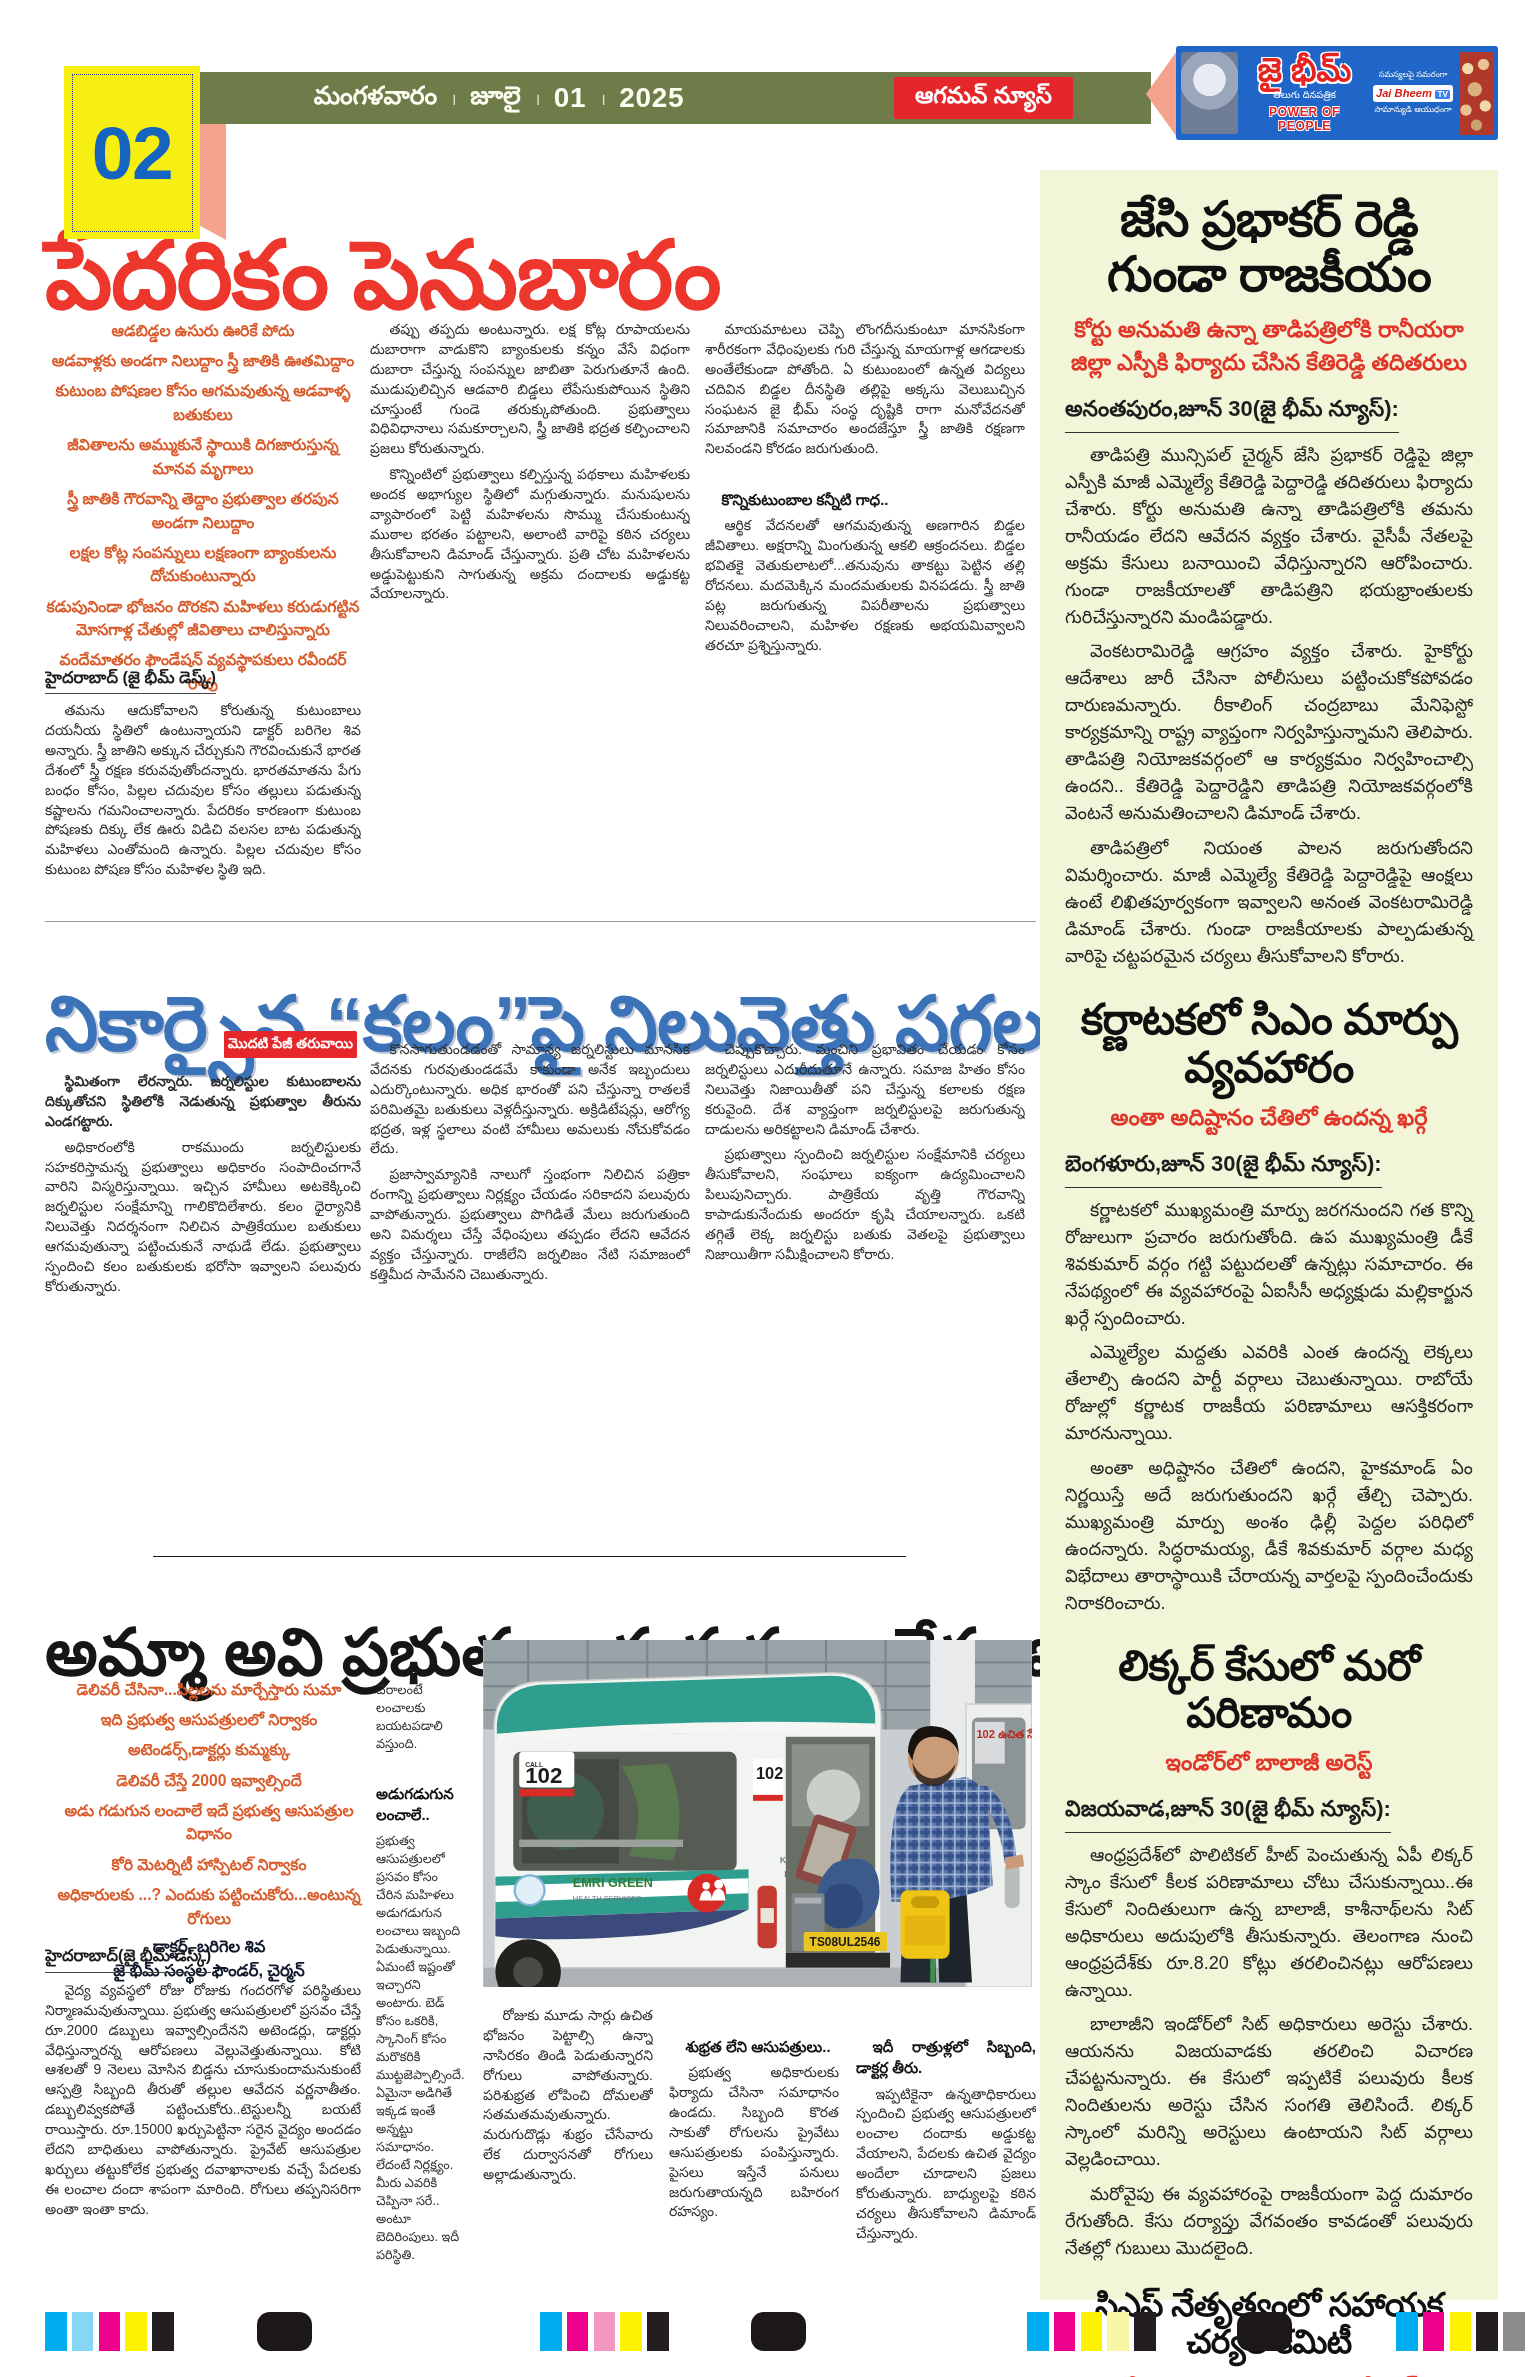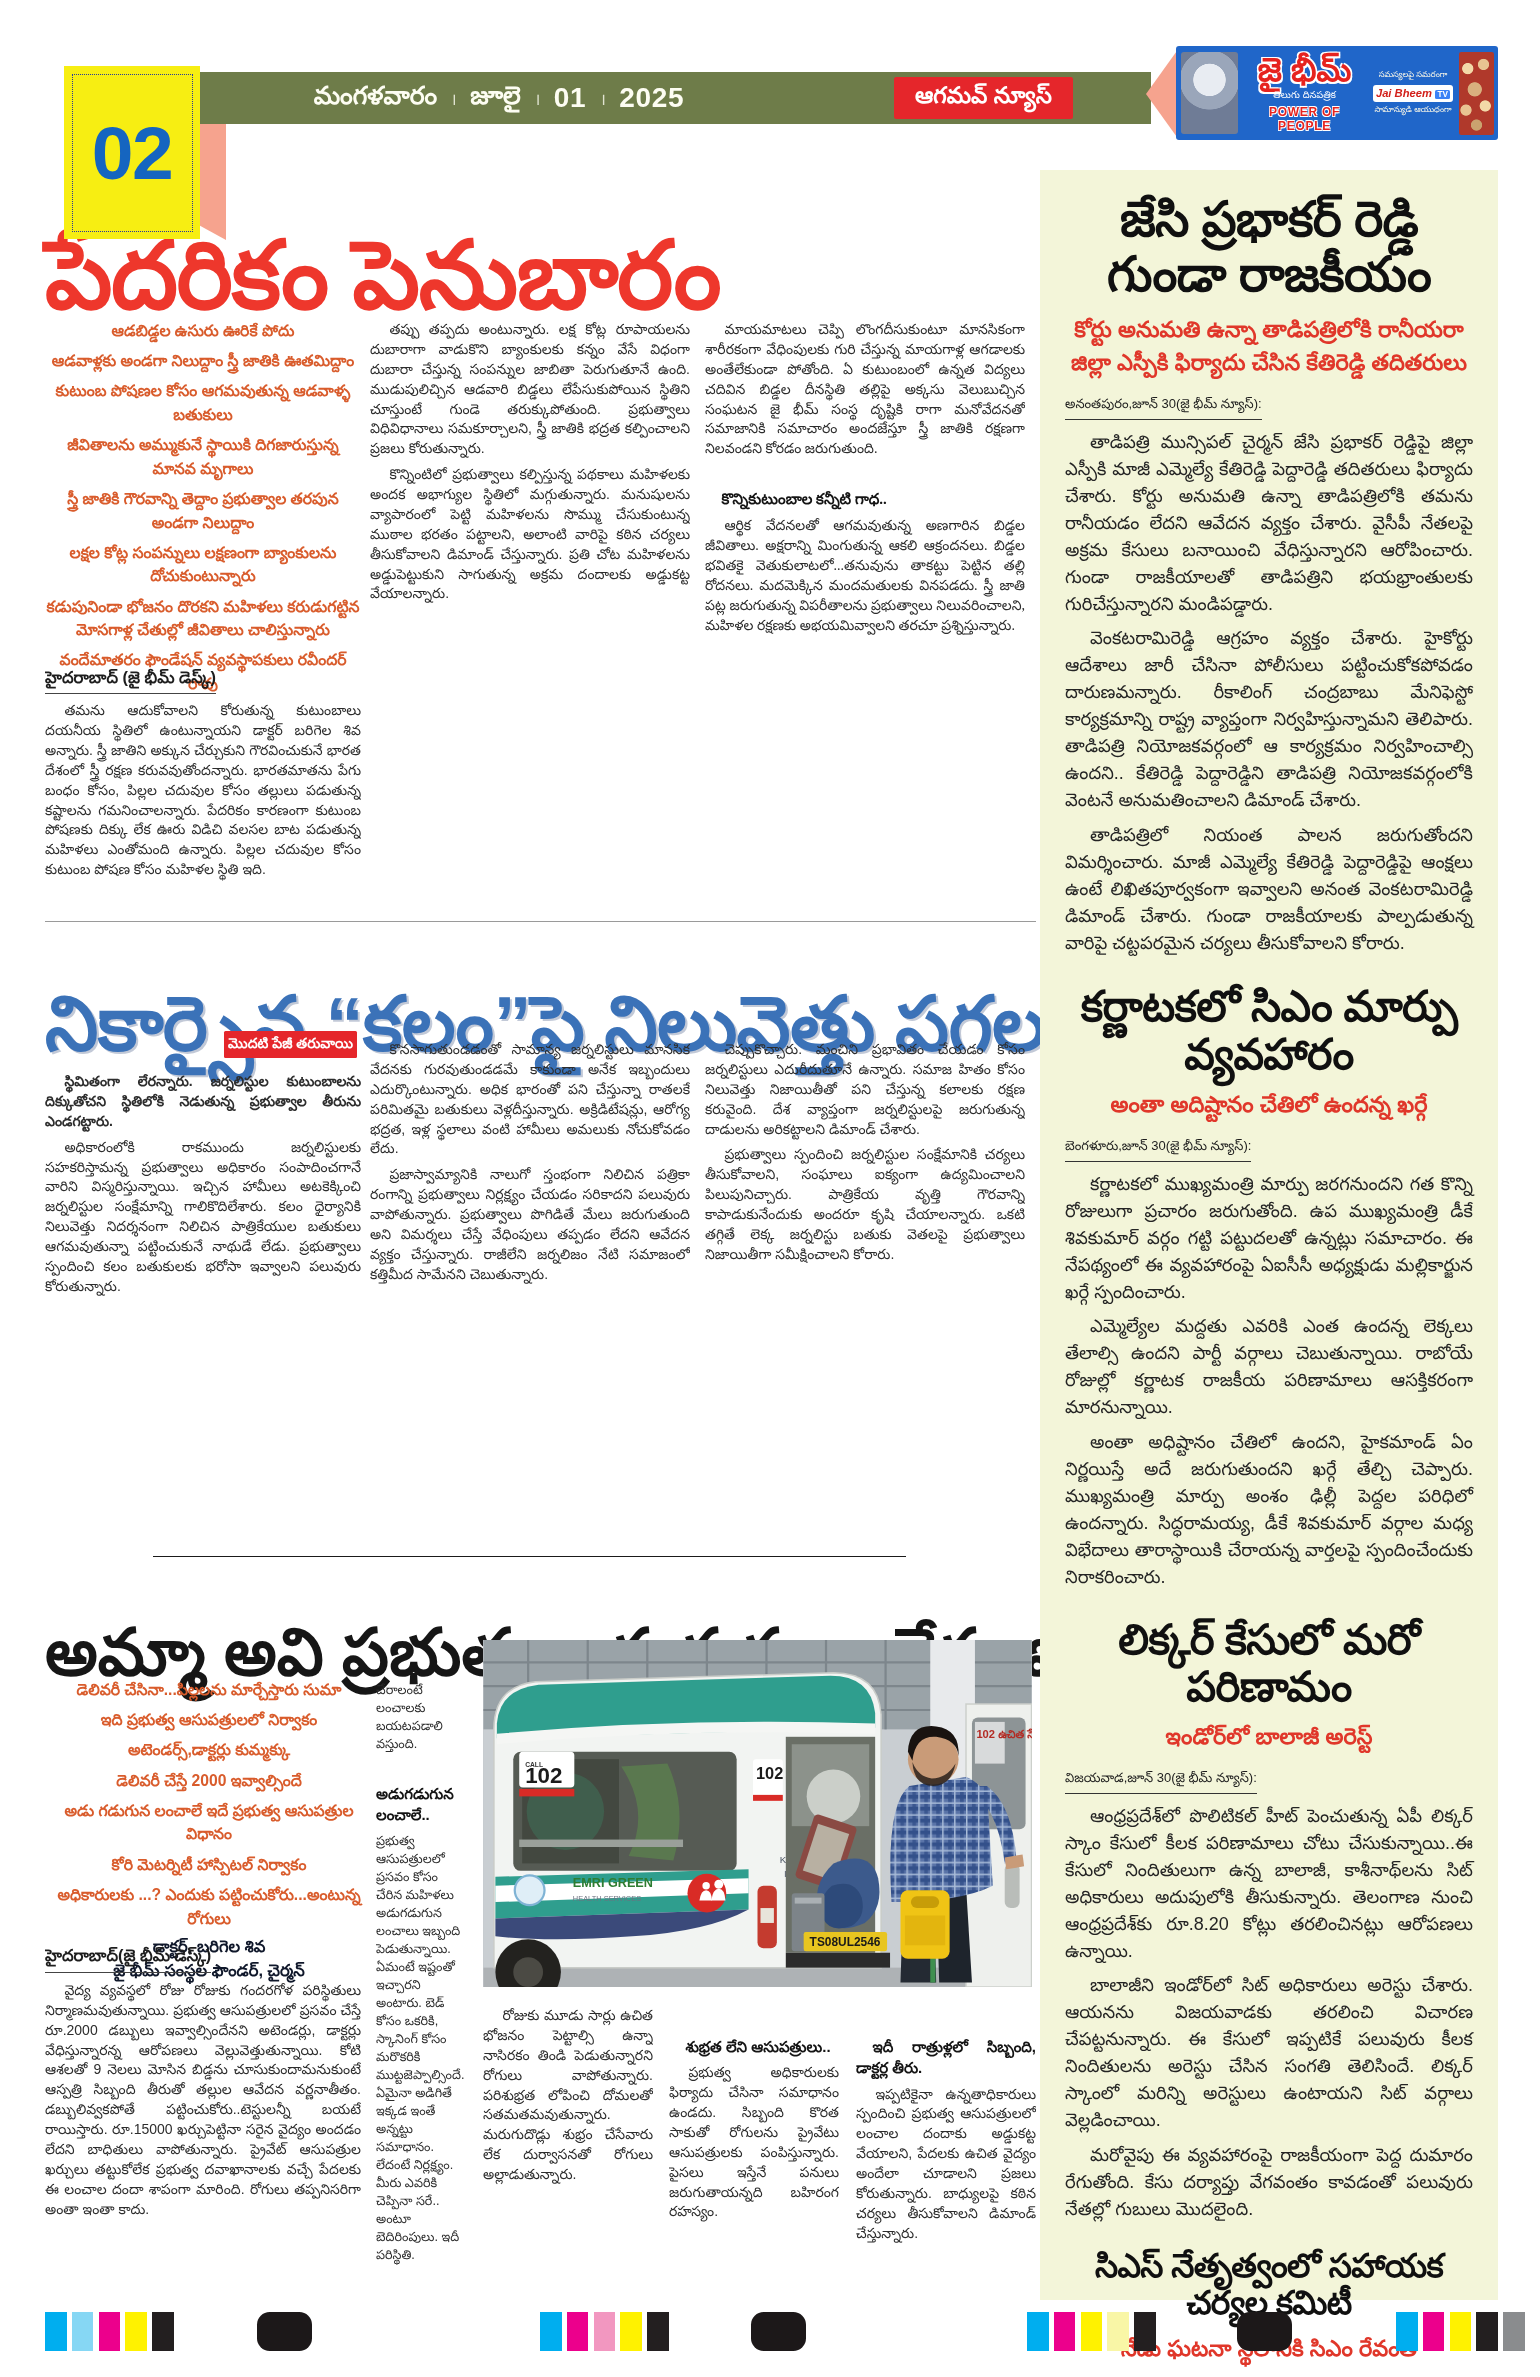--- a/index.html
+++ b/index.html
@@ -54,21 +54,21 @@
   .intro-list p{margin:0 0 6.7px;}
   .a1-intro{position:absolute;left:45px;top:319px;width:316px;}
   .dateline{font-weight:bold;color:#1d1d1d;font-size:16.4px;display:inline-block;border-bottom:1.5px solid #444;
             padding-bottom:3px;margin:10.4px 0 7.5px;}
   .colbox{position:absolute;overflow:hidden;text-align:justify;font-size:14px;line-height:1.42;color:#2d2d2d;}
   .bp{margin:0 0 6px;text-indent:19.4px;}
   .bp.sub{font-weight:bold;color:#141414;text-indent:16.4px;font-size:15px;margin-top:30px;}
   .bp.lead{font-weight:bold;}
   .a1-col1{left:45px;top:656px;width:316px;height:259px;}
   .a1-col2{left:370px;top:320px;width:320px;height:595px;}
-  .a1-col3{left:705px;top:320px;width:320px;height:595px;font-family:Liberation Serif, serif;}
+  .a1-col3{left:705px;top:320px;width:320px;height:595px;}
   .rule-1{position:absolute;left:45px;top:921px;width:991px;border-top:0.7px solid #9a9a9a;}
 
   .headline-blue{position:absolute;left:45px;top:933px;width:991px;font-size:76px;font-weight:bold;
                  color:#3b72b8;line-height:1.05;letter-spacing:-0.7px;white-space:nowrap;
                  text-shadow:2.2px 2.2px 0 rgba(35,62,110,.28);}
   .continued-box{position:absolute;left:224px;top:1031px;width:133px;height:27px;background:#e5262b;border-radius:1.5px;
                  display:flex;align-items:center;justify-content:center;color:#fff;font-size:14px;font-weight:bold;}
   .a2-col1{left:45px;top:1072px;width:316px;height:468px;}
   .a2-col2{left:370px;top:1040px;width:320px;height:499px;}
   .a2-col3{left:705px;top:1040px;width:320px;height:499px;}
@@ -91,21 +91,21 @@
   .sidebar{position:absolute;left:1040px;top:170px;width:458px;height:2130px;background:#f3f5d9;
            padding:22.4px 25px;box-sizing:border-box;}
   .sb-article{margin-bottom:25px;}
   .sb-headline{font-weight:bold;color:#101010;text-align:center;line-height:1.12;letter-spacing:-0.7px;}
   .sb-article.xl .sb-headline{font-size:49px;}
   .sb-article.lg .sb-headline{font-size:43px;}
   .sb-article.md .sb-headline{font-size:42px;}
   .sb-article.sm .sb-headline{font-size:33px;}
   .sb-sub{color:#e0372a;font-weight:bold;font-size:22.4px;text-align:center;line-height:1.5;margin-top:10.4px;}
   .sb-sub div:empty{display:none;}
-  .sb-dateline{font-weight:normal;color:#1d1d1d;font-size:13px;display:inline-block;border-bottom:1.5px solid #333;
+  .sb-dateline{font-weight:bold;color:#1d1d1d;font-size:22px;display:inline-block;border-bottom:1.5px solid #333;
                padding-bottom:4.5px;margin:16.4px 0 9px;}
   .sb-body{font-size:18px;line-height:1.5;text-align:justify;color:#242424;}
   .sb-body div{margin-bottom:7.5px;text-indent:25px;}
   .sb-body div:empty{display:none;}
   .sb-article.xl{min-height:753px;} .sb-article.lg{min-height:514px;}
   .sb-article.md{min-height:402px;} .sb-article.sm{min-height:328px;}
 
   
   .marks{position:absolute;left:0;top:2312px;width:1541px;height:39px;}
   .marks-group{position:absolute;top:0;display:flex;gap:5.2px;}

